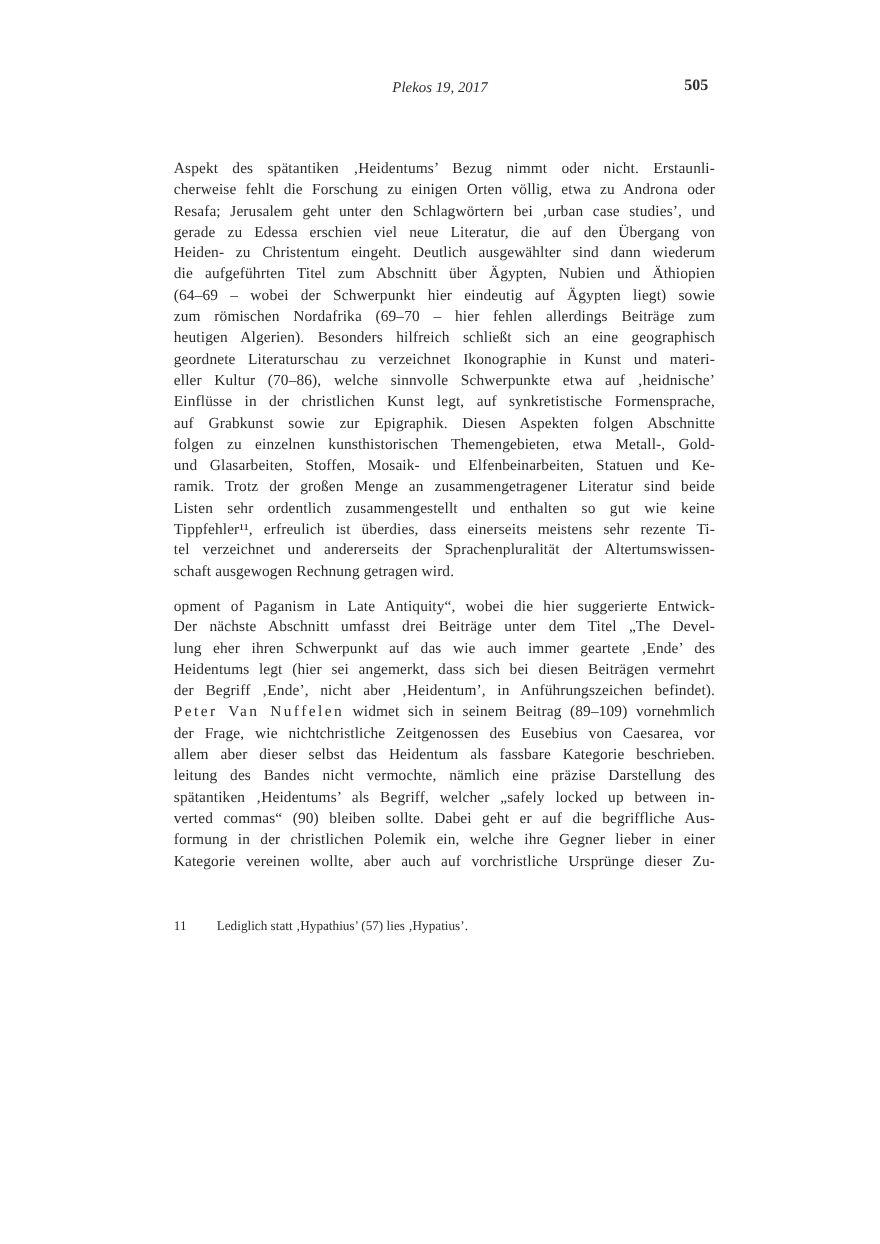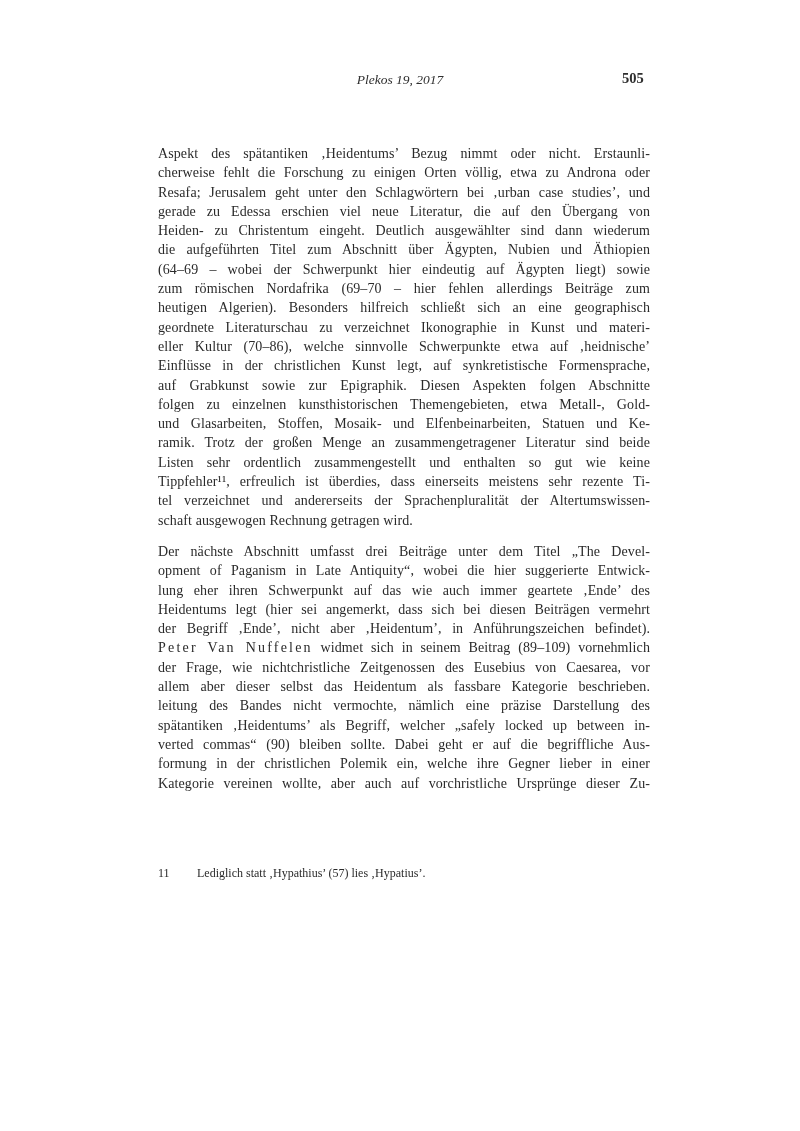--- a/index.html
+++ b/index.html
@@ -59,21 +59,21 @@
     text-align-last: justify;
     letter-spacing: 0.1px;
   }
   .ln.para-end {
     text-align-last: left;
   }
   .spaced {
     letter-spacing: 2.2px;
   }
   .footnote {
-    margin-top: 72px;
+    margin-top: 40px;
     font-size: 12px;
     line-height: 16px;
     color: #2a2a2a;
   }
   .fn-num {
     display: inline-block;
     width: 39px;
   }
 </style>
 </head>
@@ -105,22 +105,22 @@
       <div class="ln">folgen zu einzelnen kunsthistorischen Themengebieten, etwa Metall-, Gold-</div>
       <div class="ln">und Glasarbeiten, Stoffen, Mosaik- und Elfenbeinarbeiten, Statuen und Ke-</div>
       <div class="ln">ramik. Trotz der großen Menge an zusammengetragener Literatur sind beide</div>
       <div class="ln">Listen sehr ordentlich zusammengestellt und enthalten so gut wie keine</div>
       <div class="ln">Tippfehler¹¹, erfreulich ist überdies, dass einerseits meistens sehr rezente Ti-</div>
       <div class="ln">tel verzeichnet und andererseits der Sprachenpluralität der Altertumswissen-</div>
       <div class="ln para-end">schaft ausgewogen Rechnung getragen wird.</div>
     </div>
 
     <div class="para para-2">
+      <div class="ln">opment of Paganism in Late Antiquity“, wobei die hier suggerierte Entwick-</div>
       <div class="ln">Der nächste Abschnitt umfasst drei Beiträge unter dem Titel „The Devel-</div>
-      <div class="ln">opment of Paganism in Late Antiquity“, wobei die hier suggerierte Entwick-</div>
       <div class="ln">lung eher ihren Schwerpunkt auf das wie auch immer geartete ‚Ende’ des</div>
       <div class="ln">Heidentums legt (hier sei angemerkt, dass sich bei diesen Beiträgen vermehrt</div>
       <div class="ln">der Begriff ‚Ende’, nicht aber ‚Heidentum’, in Anführungszeichen befindet).</div>
       <div class="ln"><span class="spaced">Peter Van Nuffelen</span><span> widmet sich in seinem Beitrag (89–109) vornehmlich</span></div>
       <div class="ln">der Frage, wie nichtchristliche Zeitgenossen des Eusebius von Caesarea, vor</div>
       <div class="ln">allem aber dieser selbst das Heidentum als fassbare Kategorie beschrieben.</div>
       <div class="ln">leitung des Bandes nicht vermochte, nämlich eine präzise Darstellung des</div>
       <div class="ln">spätantiken ‚Heidentums’ als Begriff, welcher „safely locked up between in-</div>
       <div class="ln">verted commas“ (90) bleiben sollte. Dabei geht er auf die begriffliche Aus-</div>
       <div class="ln">formung in der christlichen Polemik ein, welche ihre Gegner lieber in einer</div>

